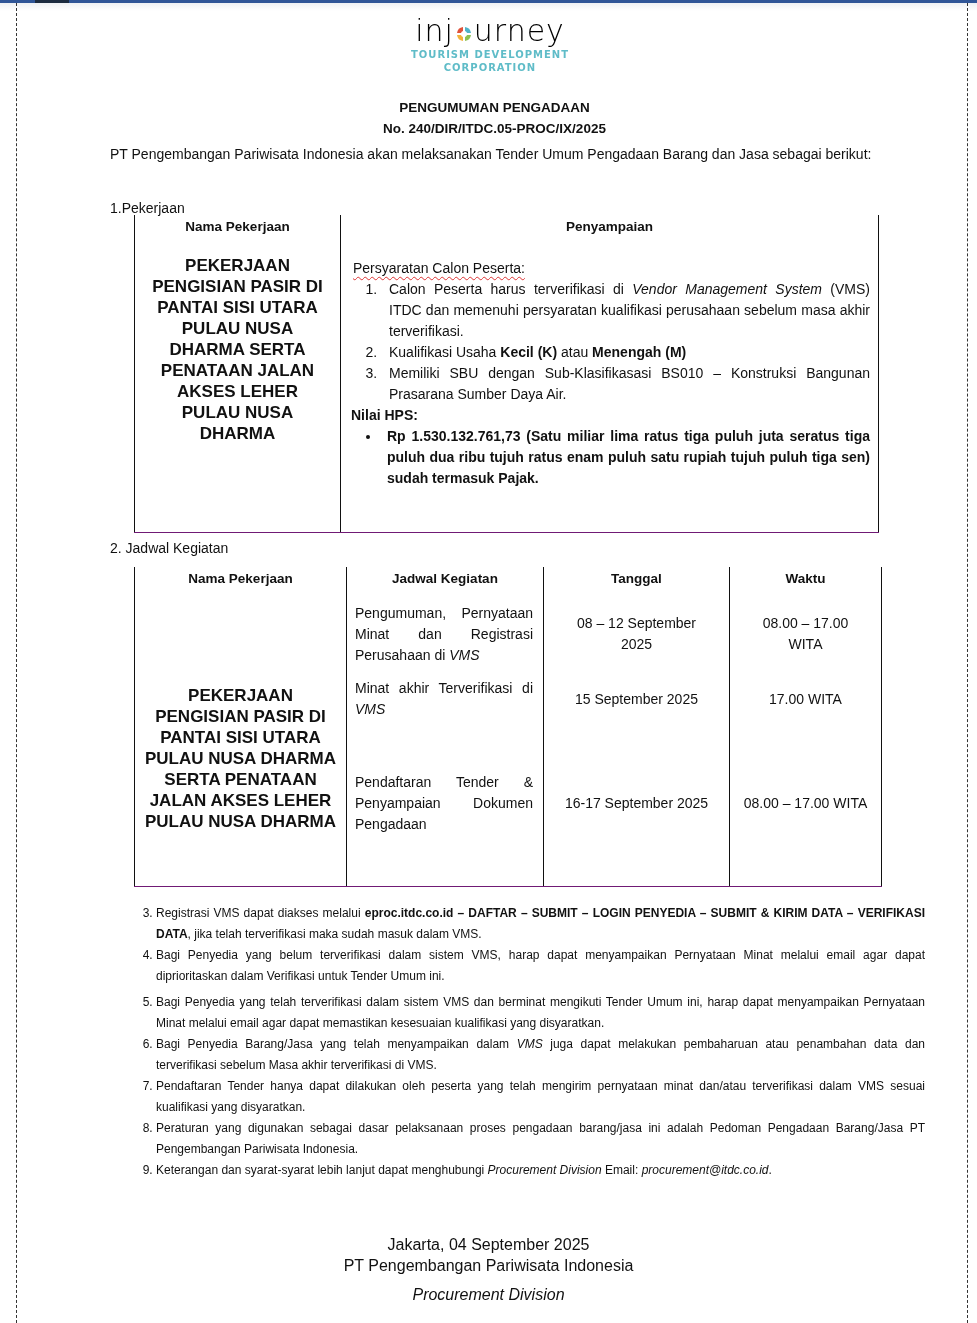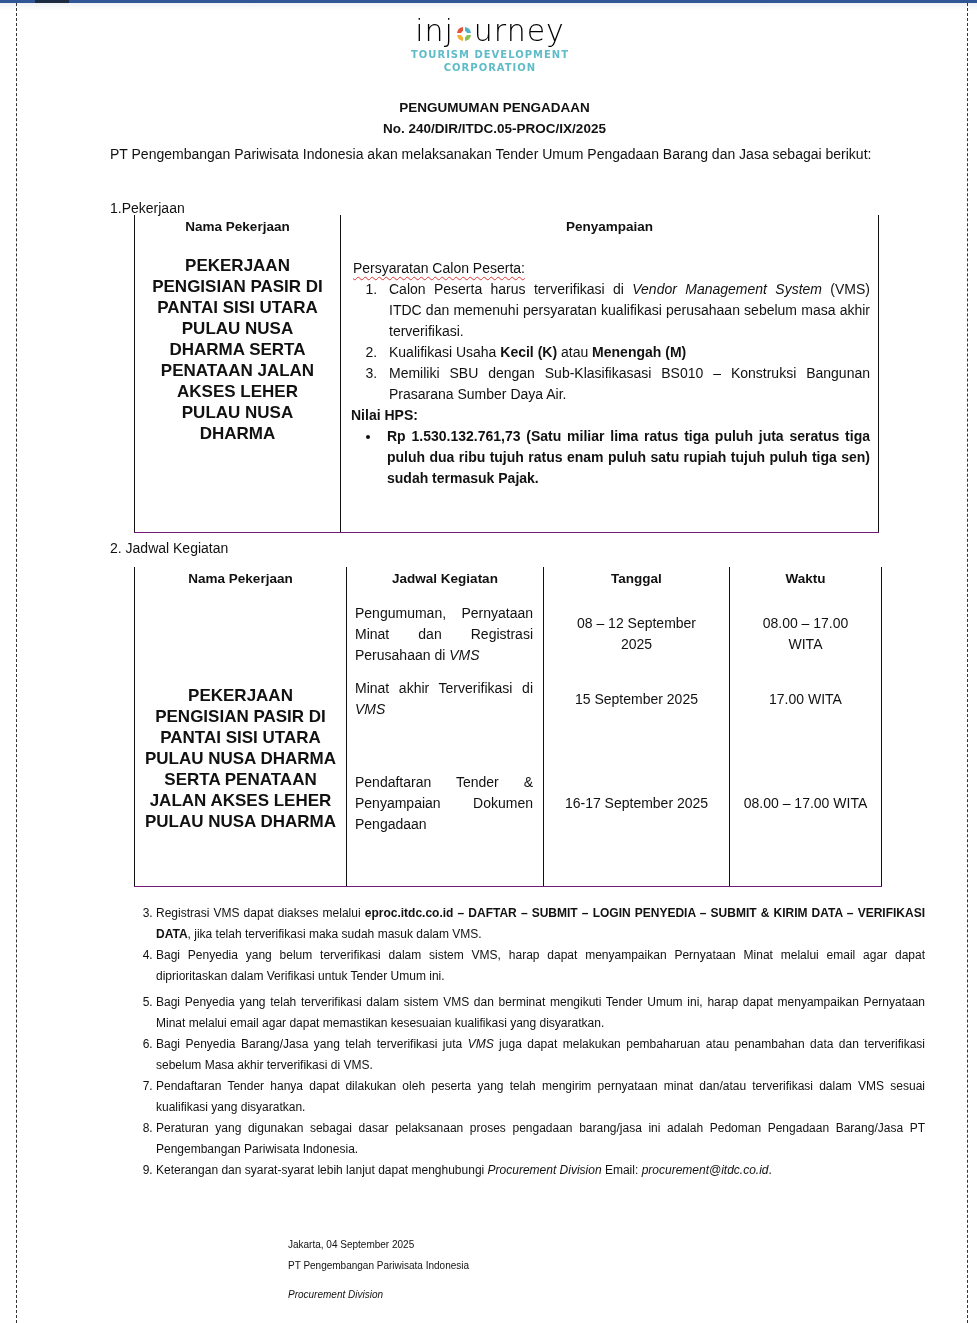--- a/index.html
+++ b/index.html
@@ -41,21 +41,21 @@
   ol.req { margin:0; padding-left:30px; }
   ol.req li { padding-left:8px; text-align:justify; }
   ul.hps { margin:0; padding-left:30px; }
   ul.hps li { padding-left:6px; font-weight:bold; text-align:justify; }
 
   ol.notes { position:absolute; left:121px; top:893px; width:769px; margin:10px; padding-left:25px;
              font-size:12px; line-height:21px; }
   ol.notes li { text-align:justify; padding-left:0; margin-bottom:0; }
   ol.notes li.gap { margin-top:5px; }
 
-  .sig { position:absolute; left:288px; width:377px; text-align:left; font-size:10px; line-height:21px; }
+  .sig { position:absolute; left:300px; width:377px; text-align:center; font-size:16px; line-height:21px; }
 </style>
 </head>
 <body>
 
 <div class="topbar"></div>
 <div class="topbar-tab"></div>
 <div class="topshade"></div>
 <div class="margin-left"></div>
 <div class="margin-right"></div>
 
@@ -143,21 +143,21 @@
     <td class="border-l border-b center">16-17 September 2025</td>
     <td class="border-l border-r border-b center">08.00 – 17.00 WITA</td>
   </tr>
 </tbody>
   </table>
 
 <ol class="notes" start="3">
   <li><span>Registrasi VMS dapat diakses melalui </span><b>eproc.itdc.co.id – DAFTAR – SUBMIT – LOGIN PENYEDIA – SUBMIT &amp; KIRIM DATA – VERIFIKASI DATA</b><span>, jika telah terverifikasi maka sudah masuk dalam VMS.</span></li>
   <li><span>Bagi Penyedia yang belum terverifikasi dalam sistem VMS, harap dapat menyampaikan Pernyataan Minat melalui email agar dapat diprioritaskan dalam Verifikasi untuk Tender Umum ini.</span></li>
   <li class="gap"><span>Bagi Penyedia yang telah terverifikasi dalam sistem VMS dan berminat mengikuti Tender Umum ini, harap dapat menyampaikan Pernyataan Minat melalui email agar dapat memastikan kesesuaian kualifikasi yang disyaratkan.</span></li>
-  <li><span>Bagi Penyedia Barang/Jasa yang telah terverifikasi juta </span><i>VMS</i><span> juga dapat melakukan pembaharuan atau penambahan data dan terverifikasi sebelum Masa akhir terverifikasi di VMS.</span></li>
+  <li><span>Bagi Penyedia Barang/Jasa yang telah menyampaikan dalam </span><i>VMS</i><span> juga dapat melakukan pembaharuan atau penambahan data dan terverifikasi sebelum Masa akhir terverifikasi di VMS.</span></li>
   <li><span>Pendaftaran Tender hanya dapat dilakukan oleh peserta yang telah mengirim pernyataan minat dan/atau terverifikasi dalam VMS sesuai kualifikasi yang disyaratkan.</span></li>
   <li><span>Peraturan yang digunakan sebagai dasar pelaksanaan proses pengadaan barang/jasa ini adalah Pedoman Pengadaan Barang/Jasa PT Pengembangan Pariwisata Indonesia.</span></li>
   <li><span>Keterangan dan syarat-syarat lebih lanjut dapat menghubungi </span><i>Procurement Division</i><span> Email: </span><i>procurement@itdc.co.id</i><span>.</span></li>
 </ol>
 
 <div class="sig" style="top:1234px;">Jakarta, 04 September 2025</div>
 <div class="sig" style="top:1255px;">PT Pengembangan Pariwisata Indonesia</div>
 <div class="sig" style="top:1284px;"><i>Procurement Division</i></div>
 
 </body></html>

